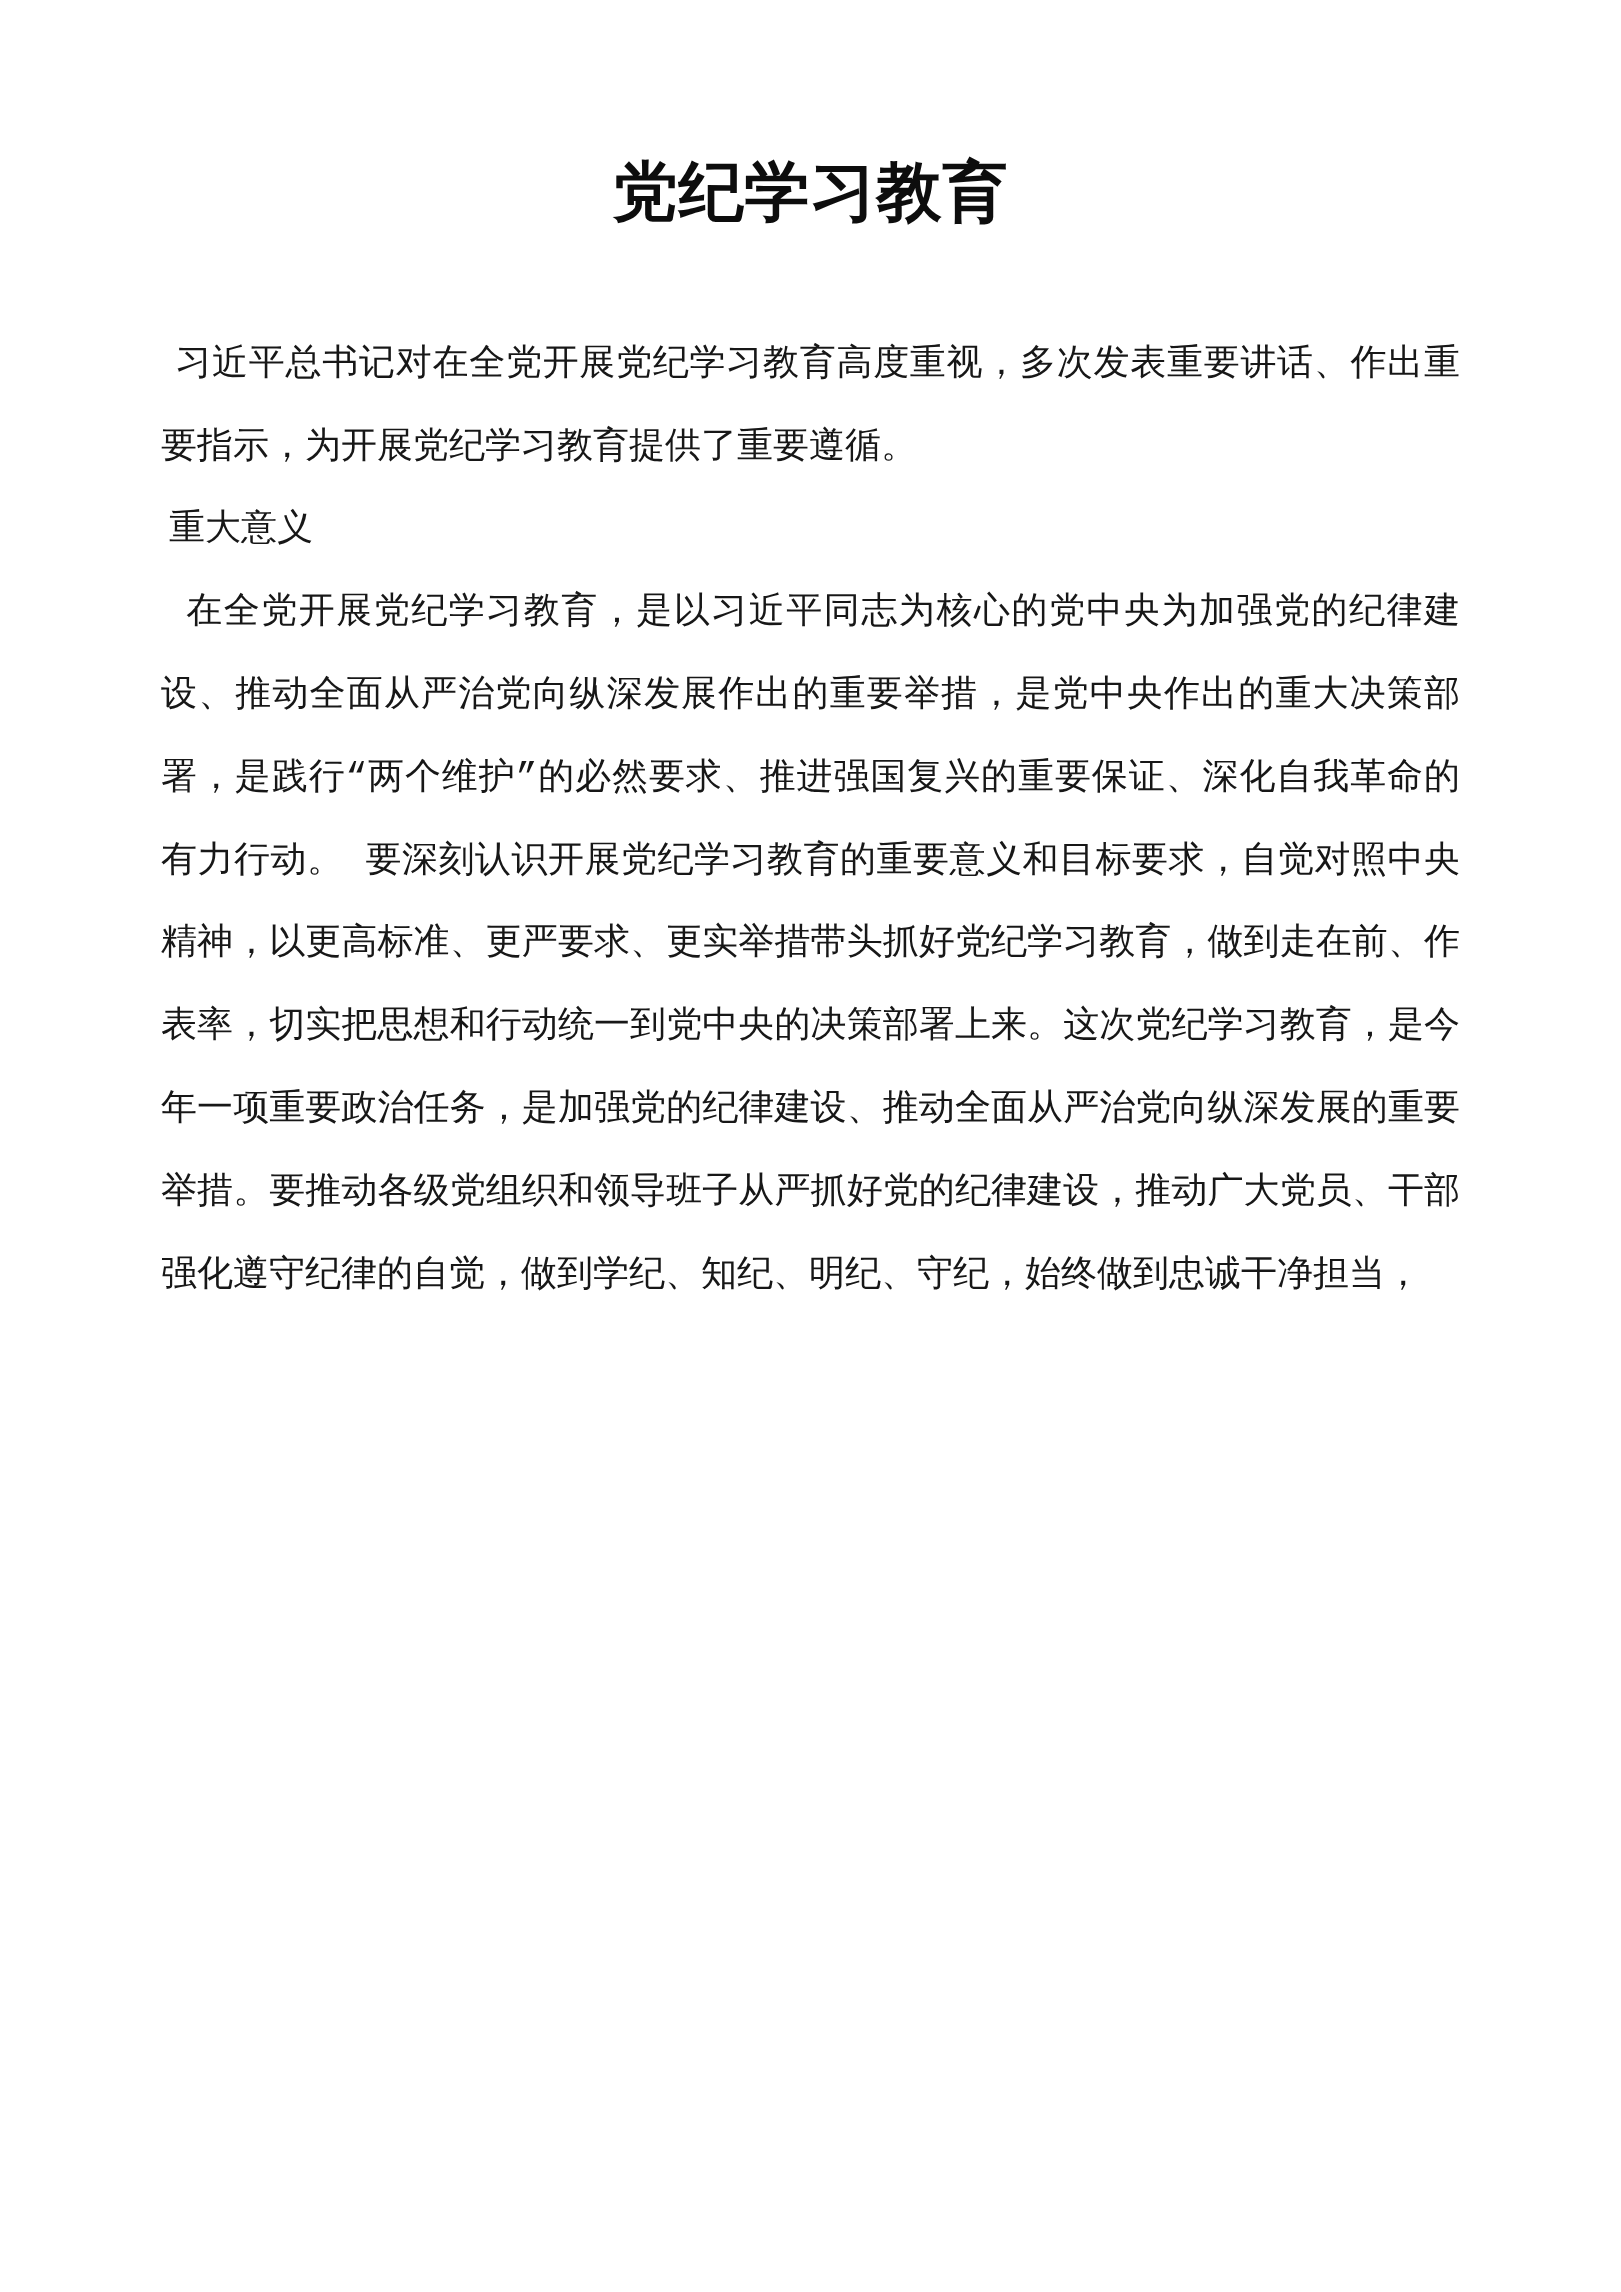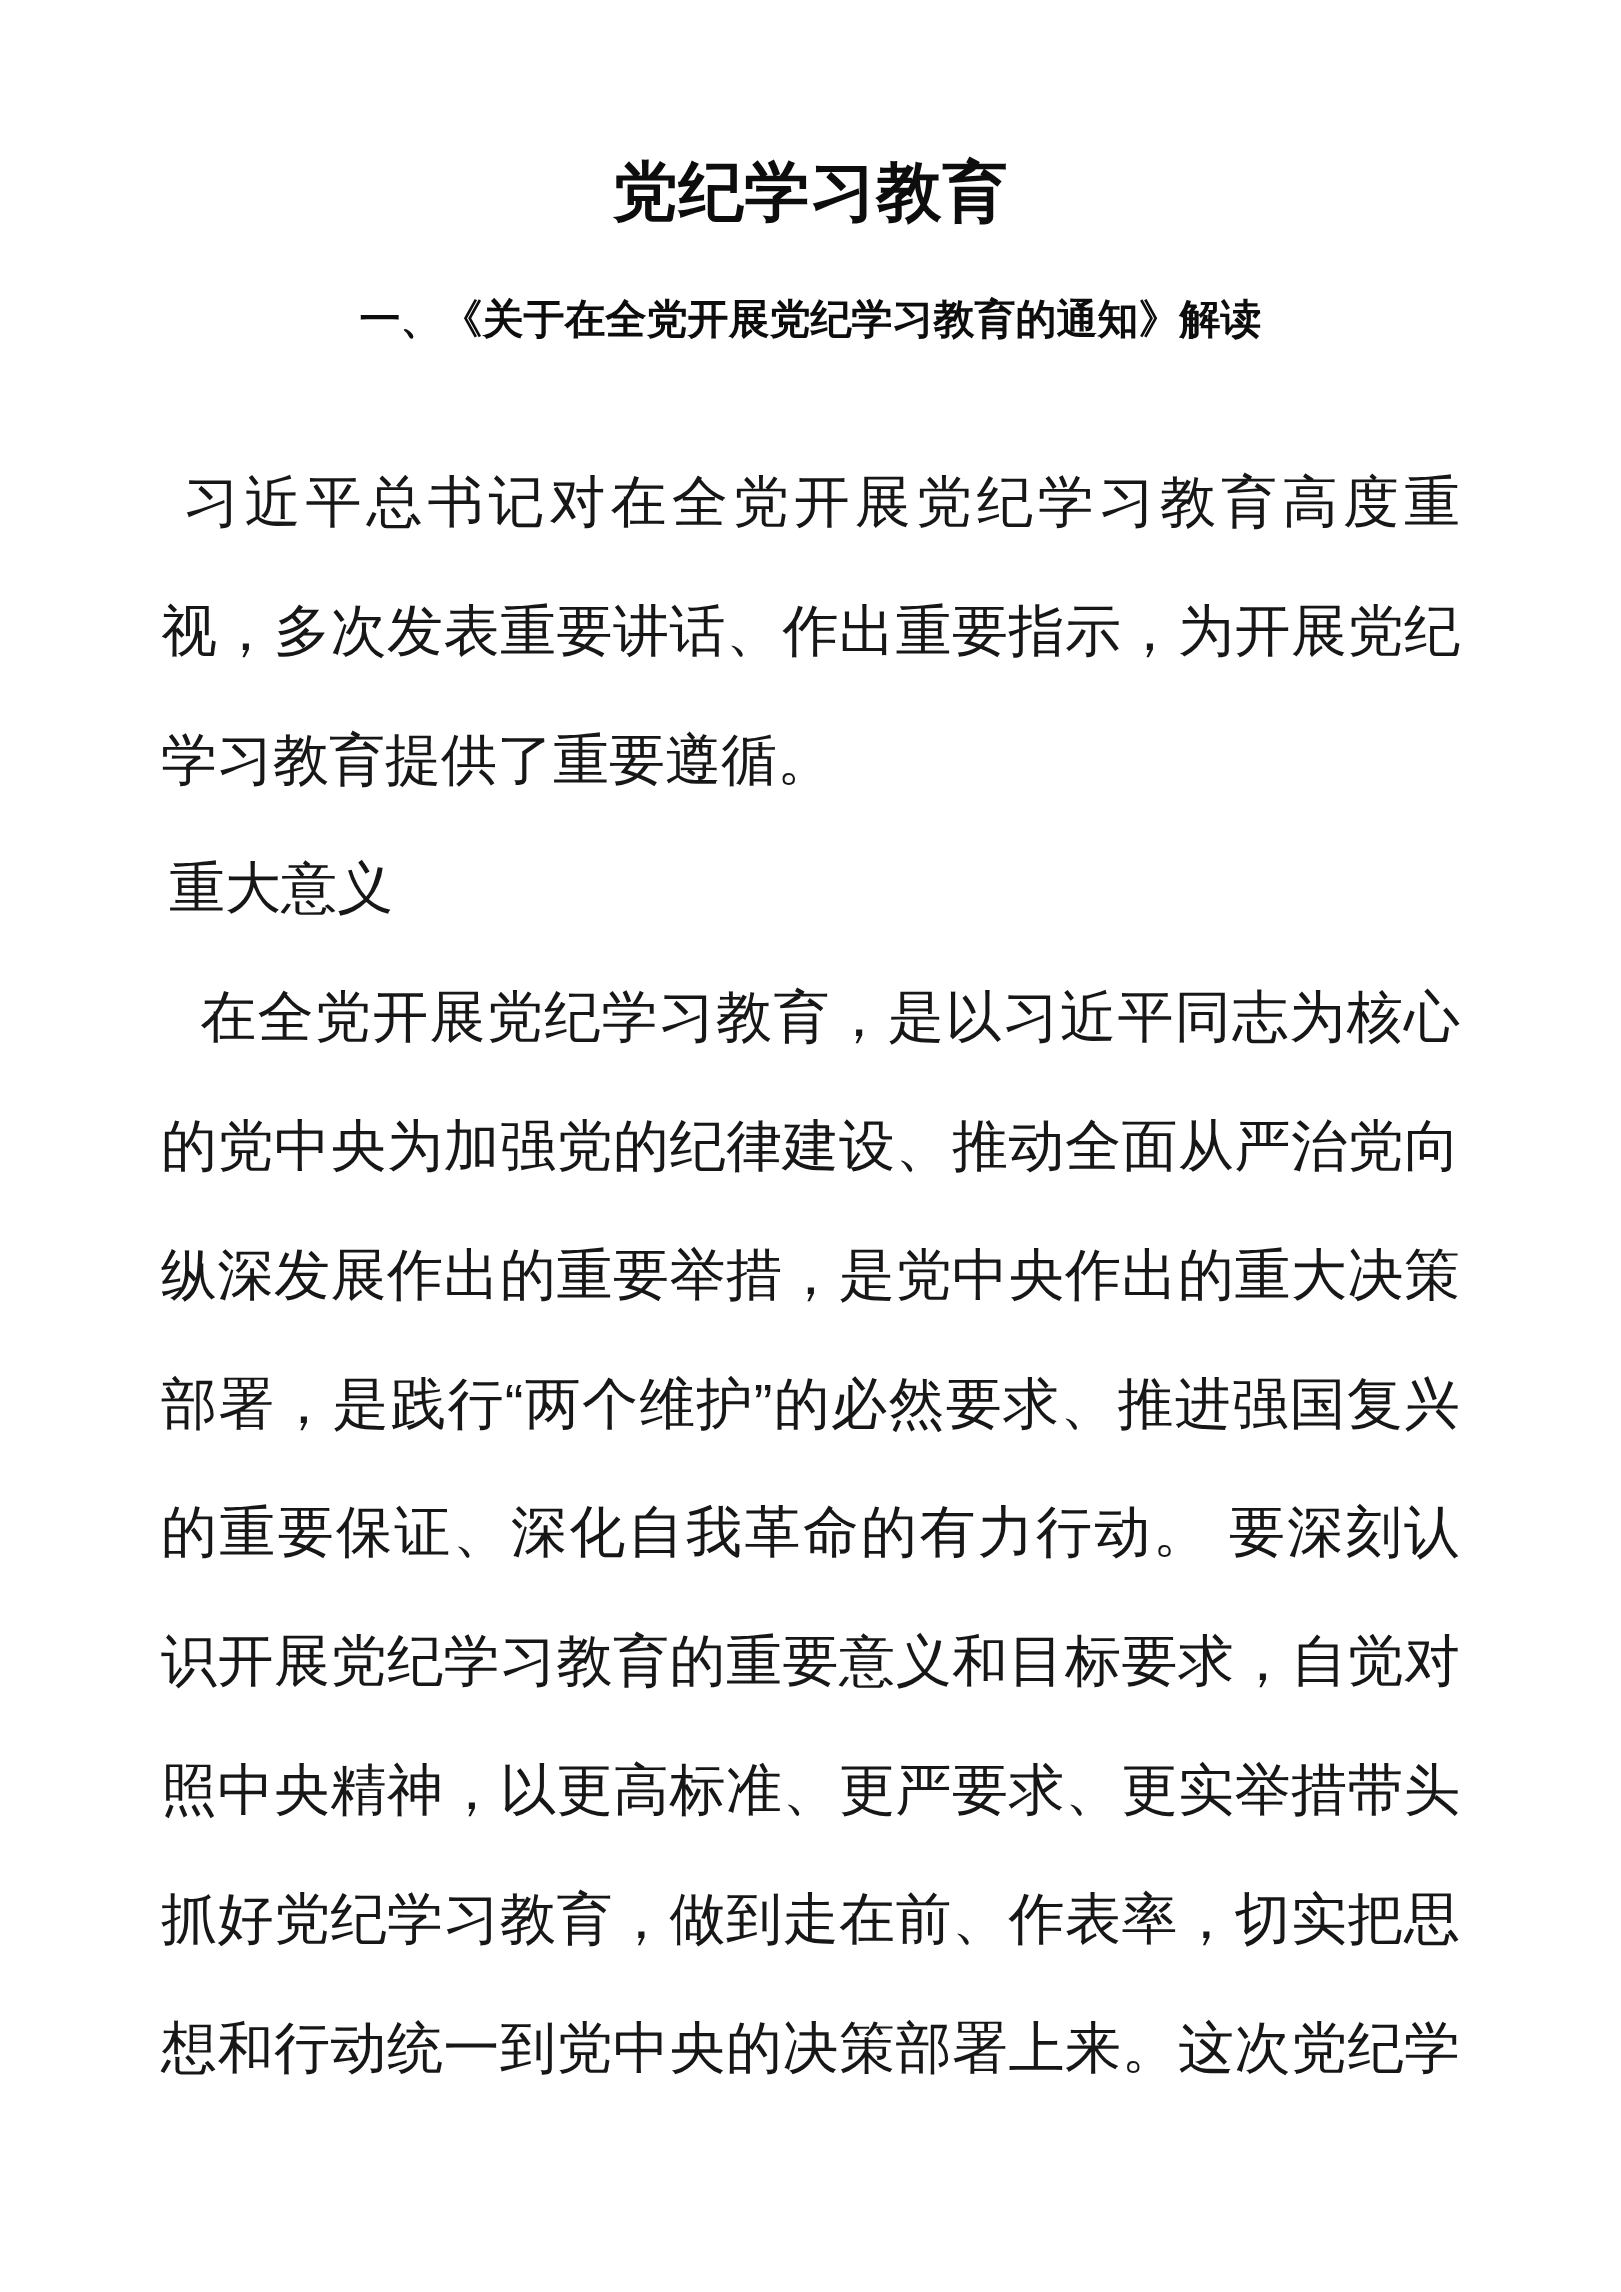--- a/index.html
+++ b/index.html
@@ -34,24 +34,25 @@
   .doc-subtitle {
     margin: 65px 0 0 0;
     text-align: center;
     font-size: 41px;
     line-height: 1.2;
     font-weight: 700;
     color: #0d0d0d;
   }
   .para {
     margin: 0;
-    font-size: 56px;
+    font-size: 36px;
     line-height: 2.3;
     text-align: justify;
     color: #171717;
+    font-family: Liberation Mono, monospace;
   }
   .intro {
     margin-top: 94px;
     text-indent: 0.4em;
   }
   .section-heading {
     margin-top: 0;
     text-indent: 0;
     font-weight: 400;
     margin-left: 8px;
@@ -60,21 +61,20 @@
     margin-top: 0;
     text-indent: 0.7em;
   }
 </style>
 </head>
 <body>
 
 <div class="page">
   <h1 class="doc-title">党纪学习教育</h1>
 
-  <h2 class="doc-subtitle">一、《关于在全党开展党纪学习教育的通知》解读</h2>
 
   <p class="para intro">习近平总书记对在全党开展党纪学习教育高度重视，多次发表重要讲话、作出重要指示，为开展党纪学习教育提供了重要遵循。</p>
 
   <p class="para section-heading">重大意义</p>
 
   <p class="para body-para">在全党开展党纪学习教育，是以习近平同志为核心的党中央为加强党的纪律建设、推动全面从严治党向纵深发展作出的重要举措，是党中央作出的重大决策部署，是践行“两个维护”的必然要求、推进强国复兴的重要保证、深化自我革命的有力行动。 要深刻认识开展党纪学习教育的重要意义和目标要求，自觉对照中央精神，以更高标准、更严要求、更实举措带头抓好党纪学习教育，做到走在前、作表率，切实把思想和行动统一到党中央的决策部署上来。这次党纪学习教育，是今年一项重要政治任务，是加强党的纪律建设、推动全面从严治党向纵深发展的重要举措。要推动各级党组织和领导班子从严抓好党的纪律建设，推动广大党员、干部强化遵守纪律的自觉，做到学纪、知纪、明纪、守纪，始终做到忠诚干净担当，</p>
 </div>
 
 
 </body></html>

